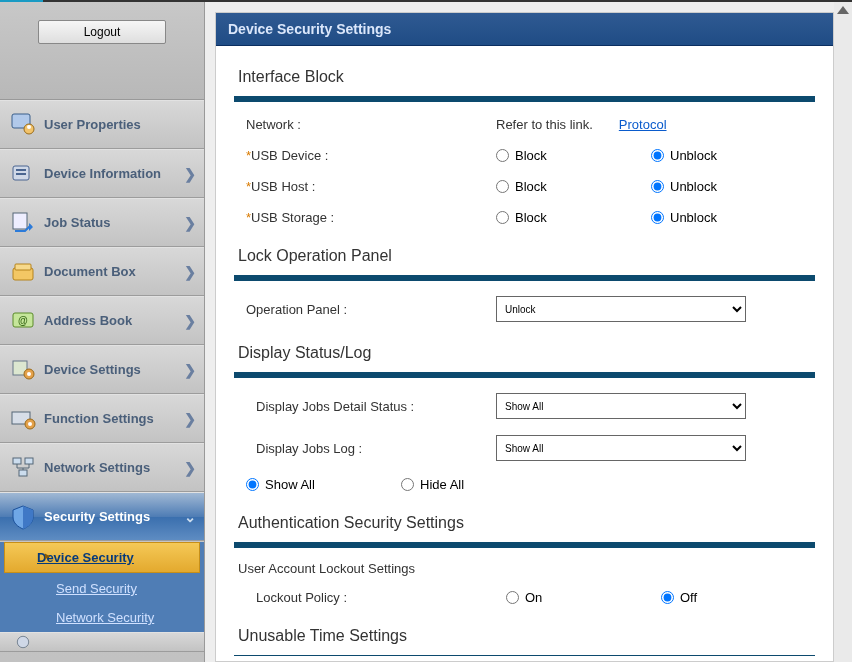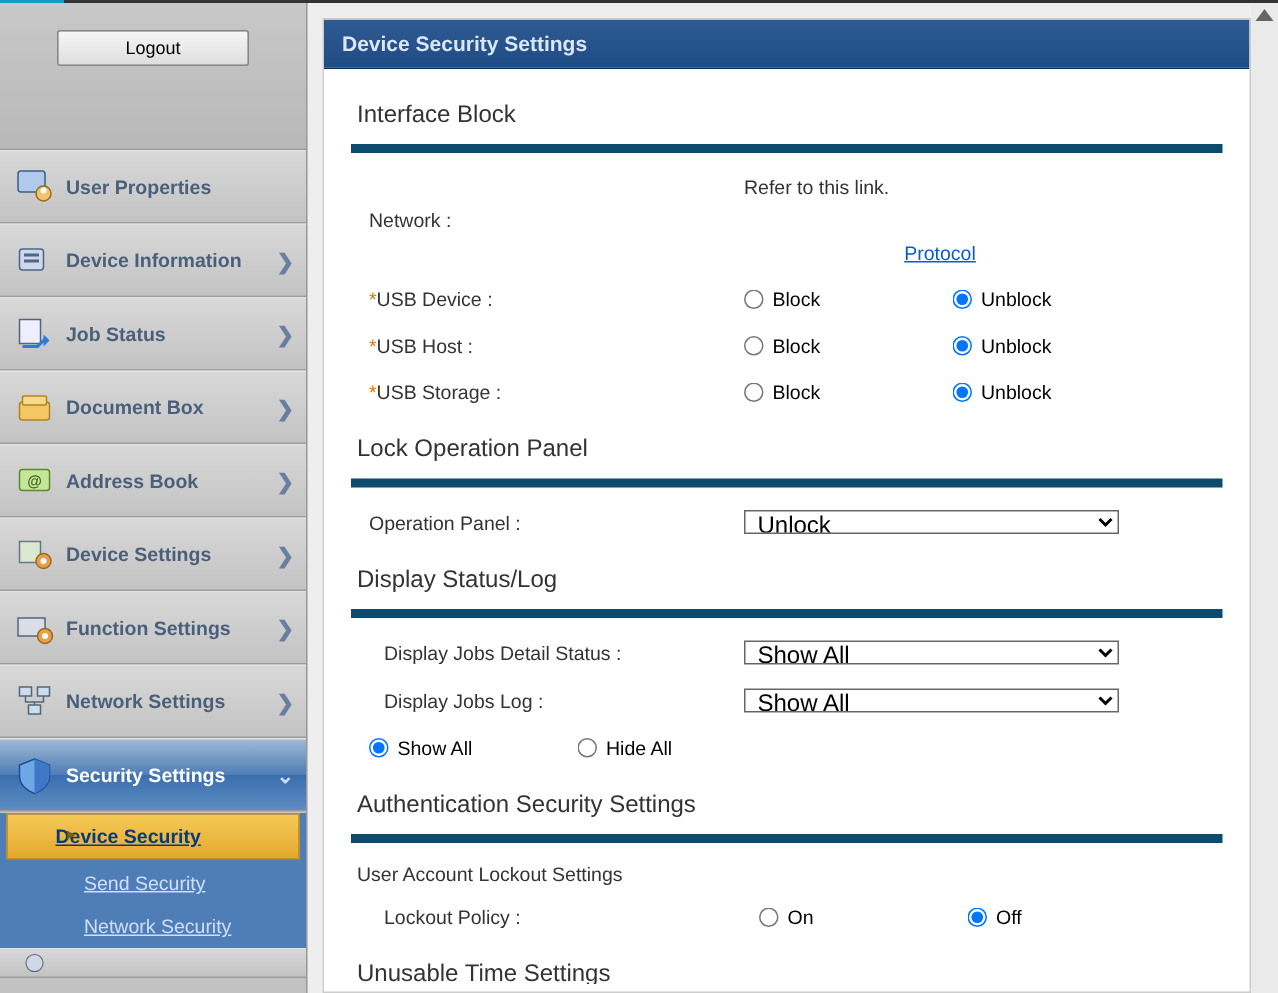--- a/index.html
+++ b/index.html
@@ -149,38 +149,38 @@
     font-size: 13px;
   }
   .form-label {
     width: 250px;
     color: #333;
   }
   .req { color: #d97a00; }
   .form-controls {
     flex: 1;
     display: flex;
-    align-items: flex-start;
-    gap: 4px;
+    align-items: flex-end;
+    gap: 20px;
   }
   .radio-group {
     display: flex;
     align-items: center;
     width: 135px;
     gap: 6px;
   }
   .form-select {
     width: 250px;
-    height: 16px;
+    height: 26px;
     border: 1px solid #666;
     background: #fff;
-    font-size: 16px;
+    font-size: 10px;
     padding: 0 4px;
   }
-  .link-text { color: #0a5bcc; text-decoration: underline; cursor: pointer; margin-top: 44px; }
+  .link-text { color: #0a5bcc; text-decoration: underline; cursor: pointer; }
   .refer-text { color: #333; margin-right: 6px; }
   .scrollbar-right {
     width: 18px;
     background: #eaeaea;
     display: flex;
     flex-direction: column;
     align-items: center;
     padding-top: 4px;
   }
   .scroll-up {

